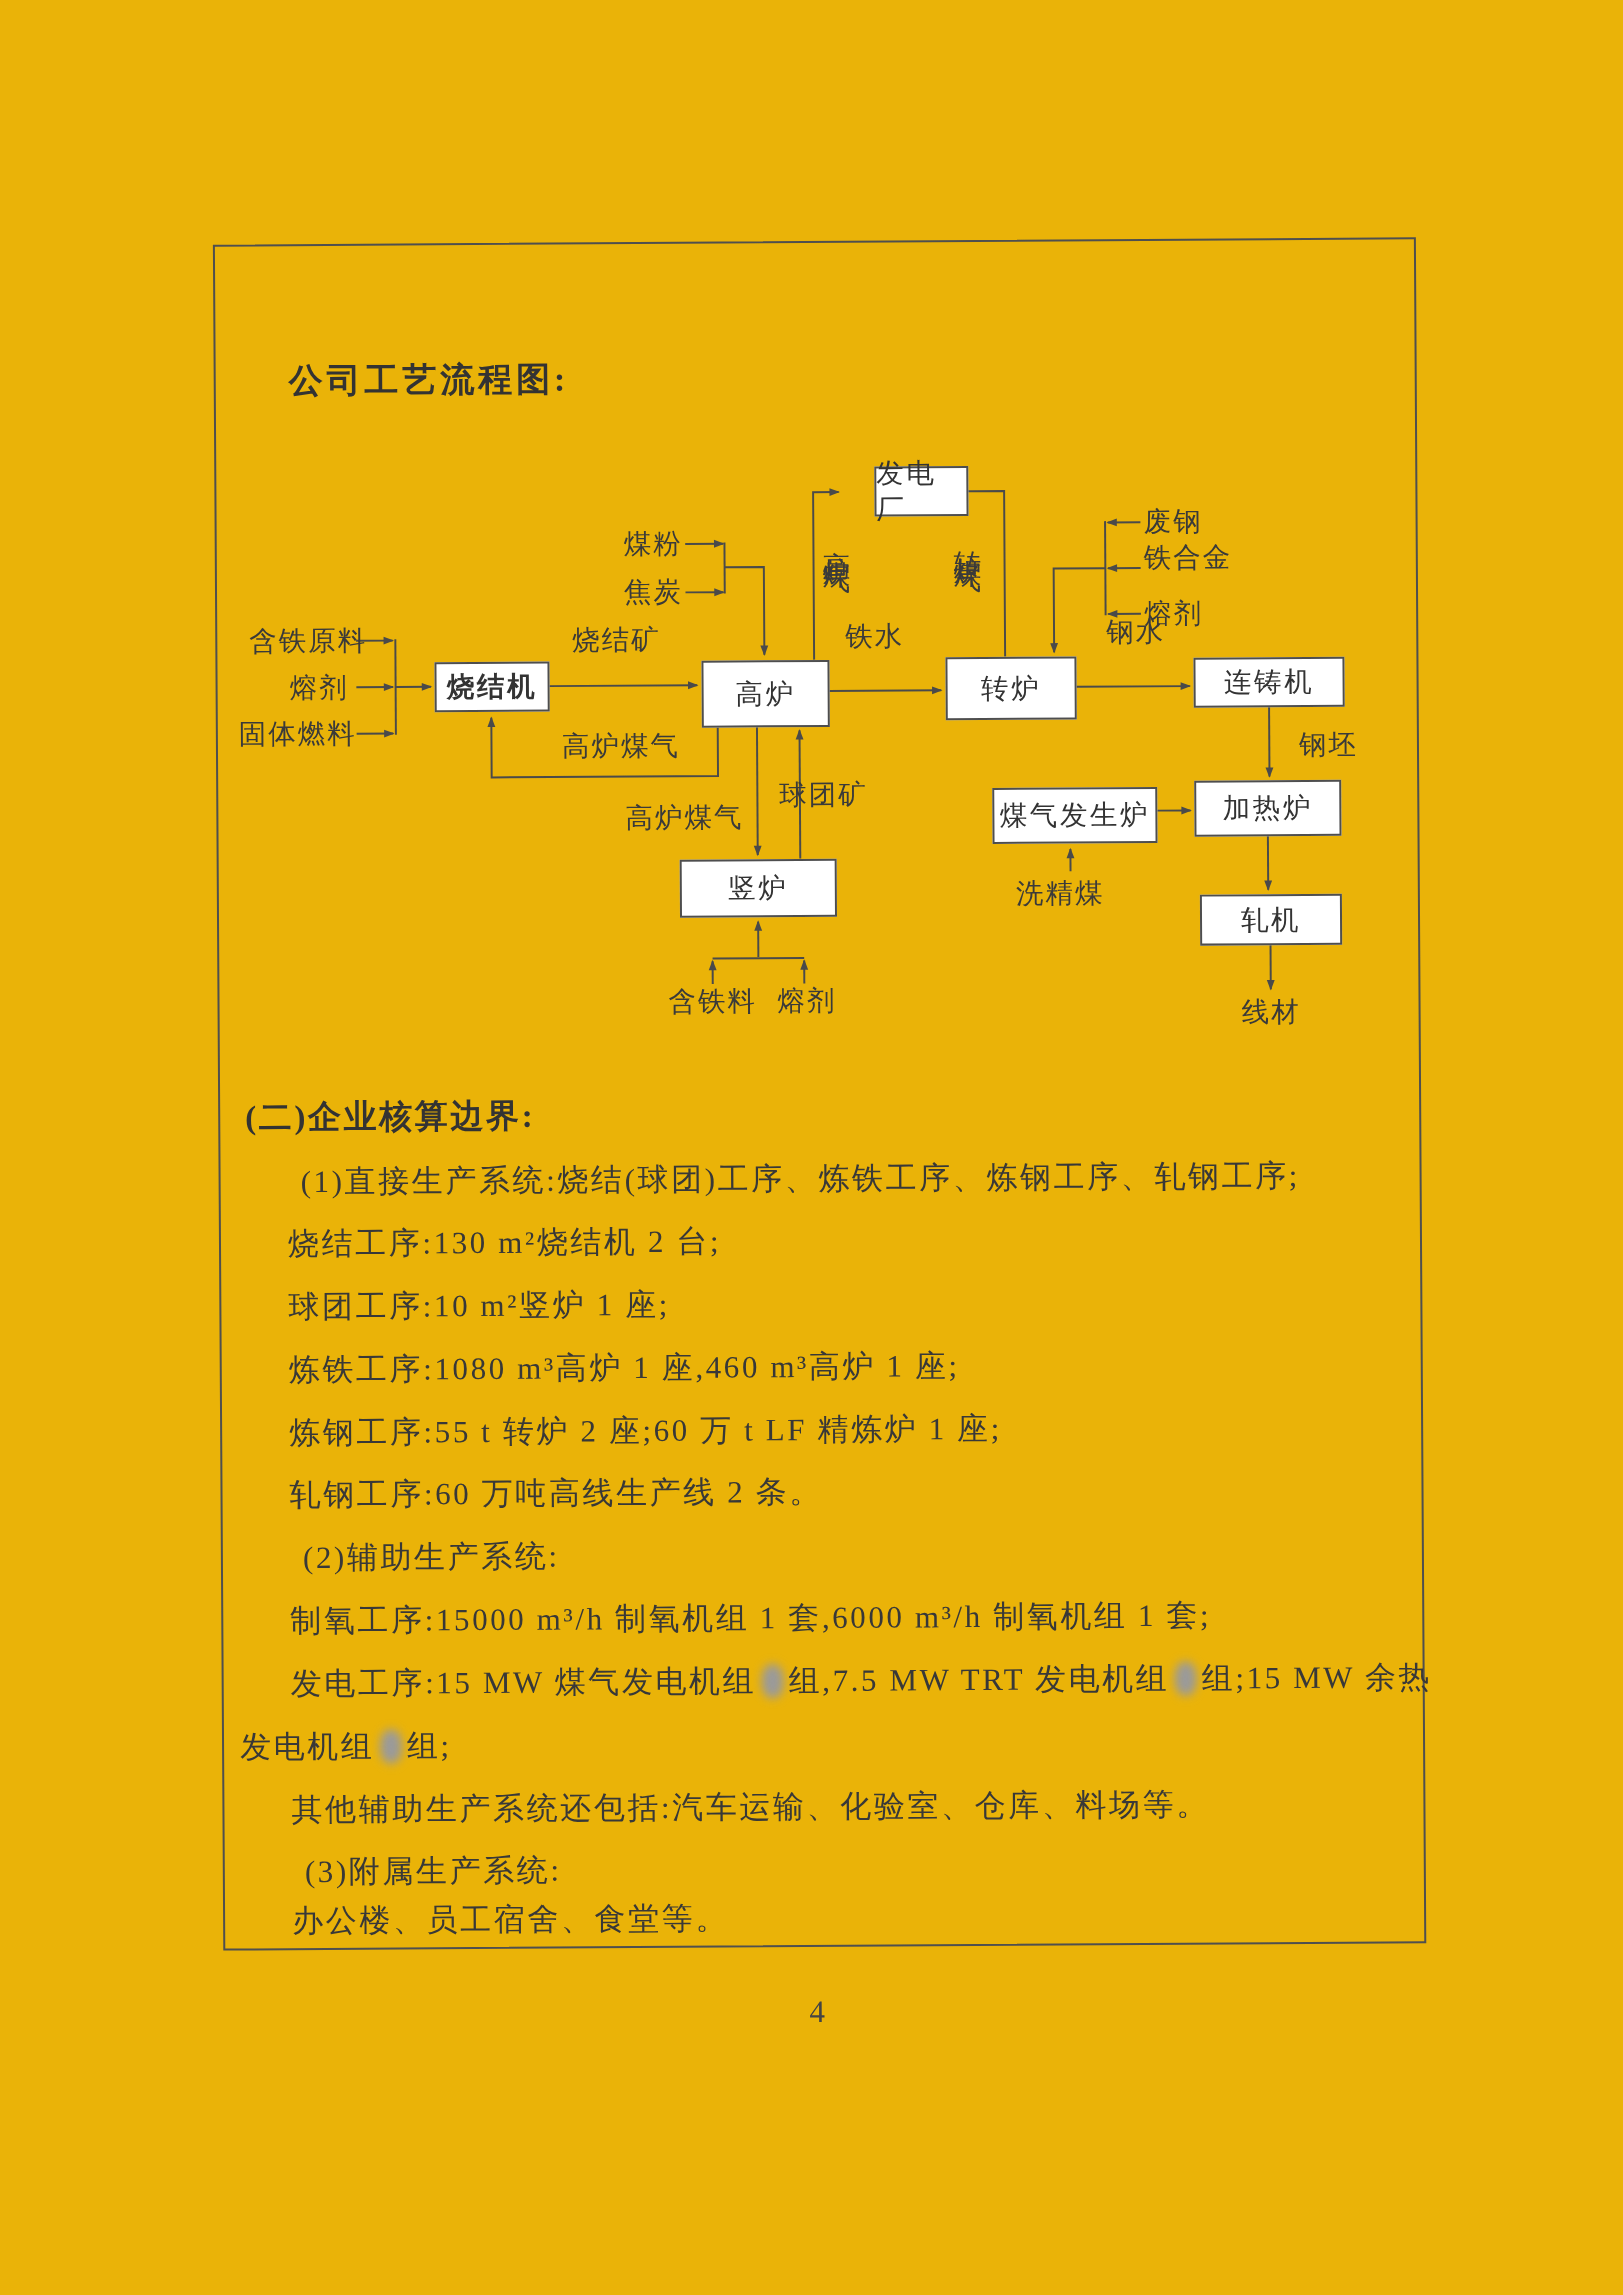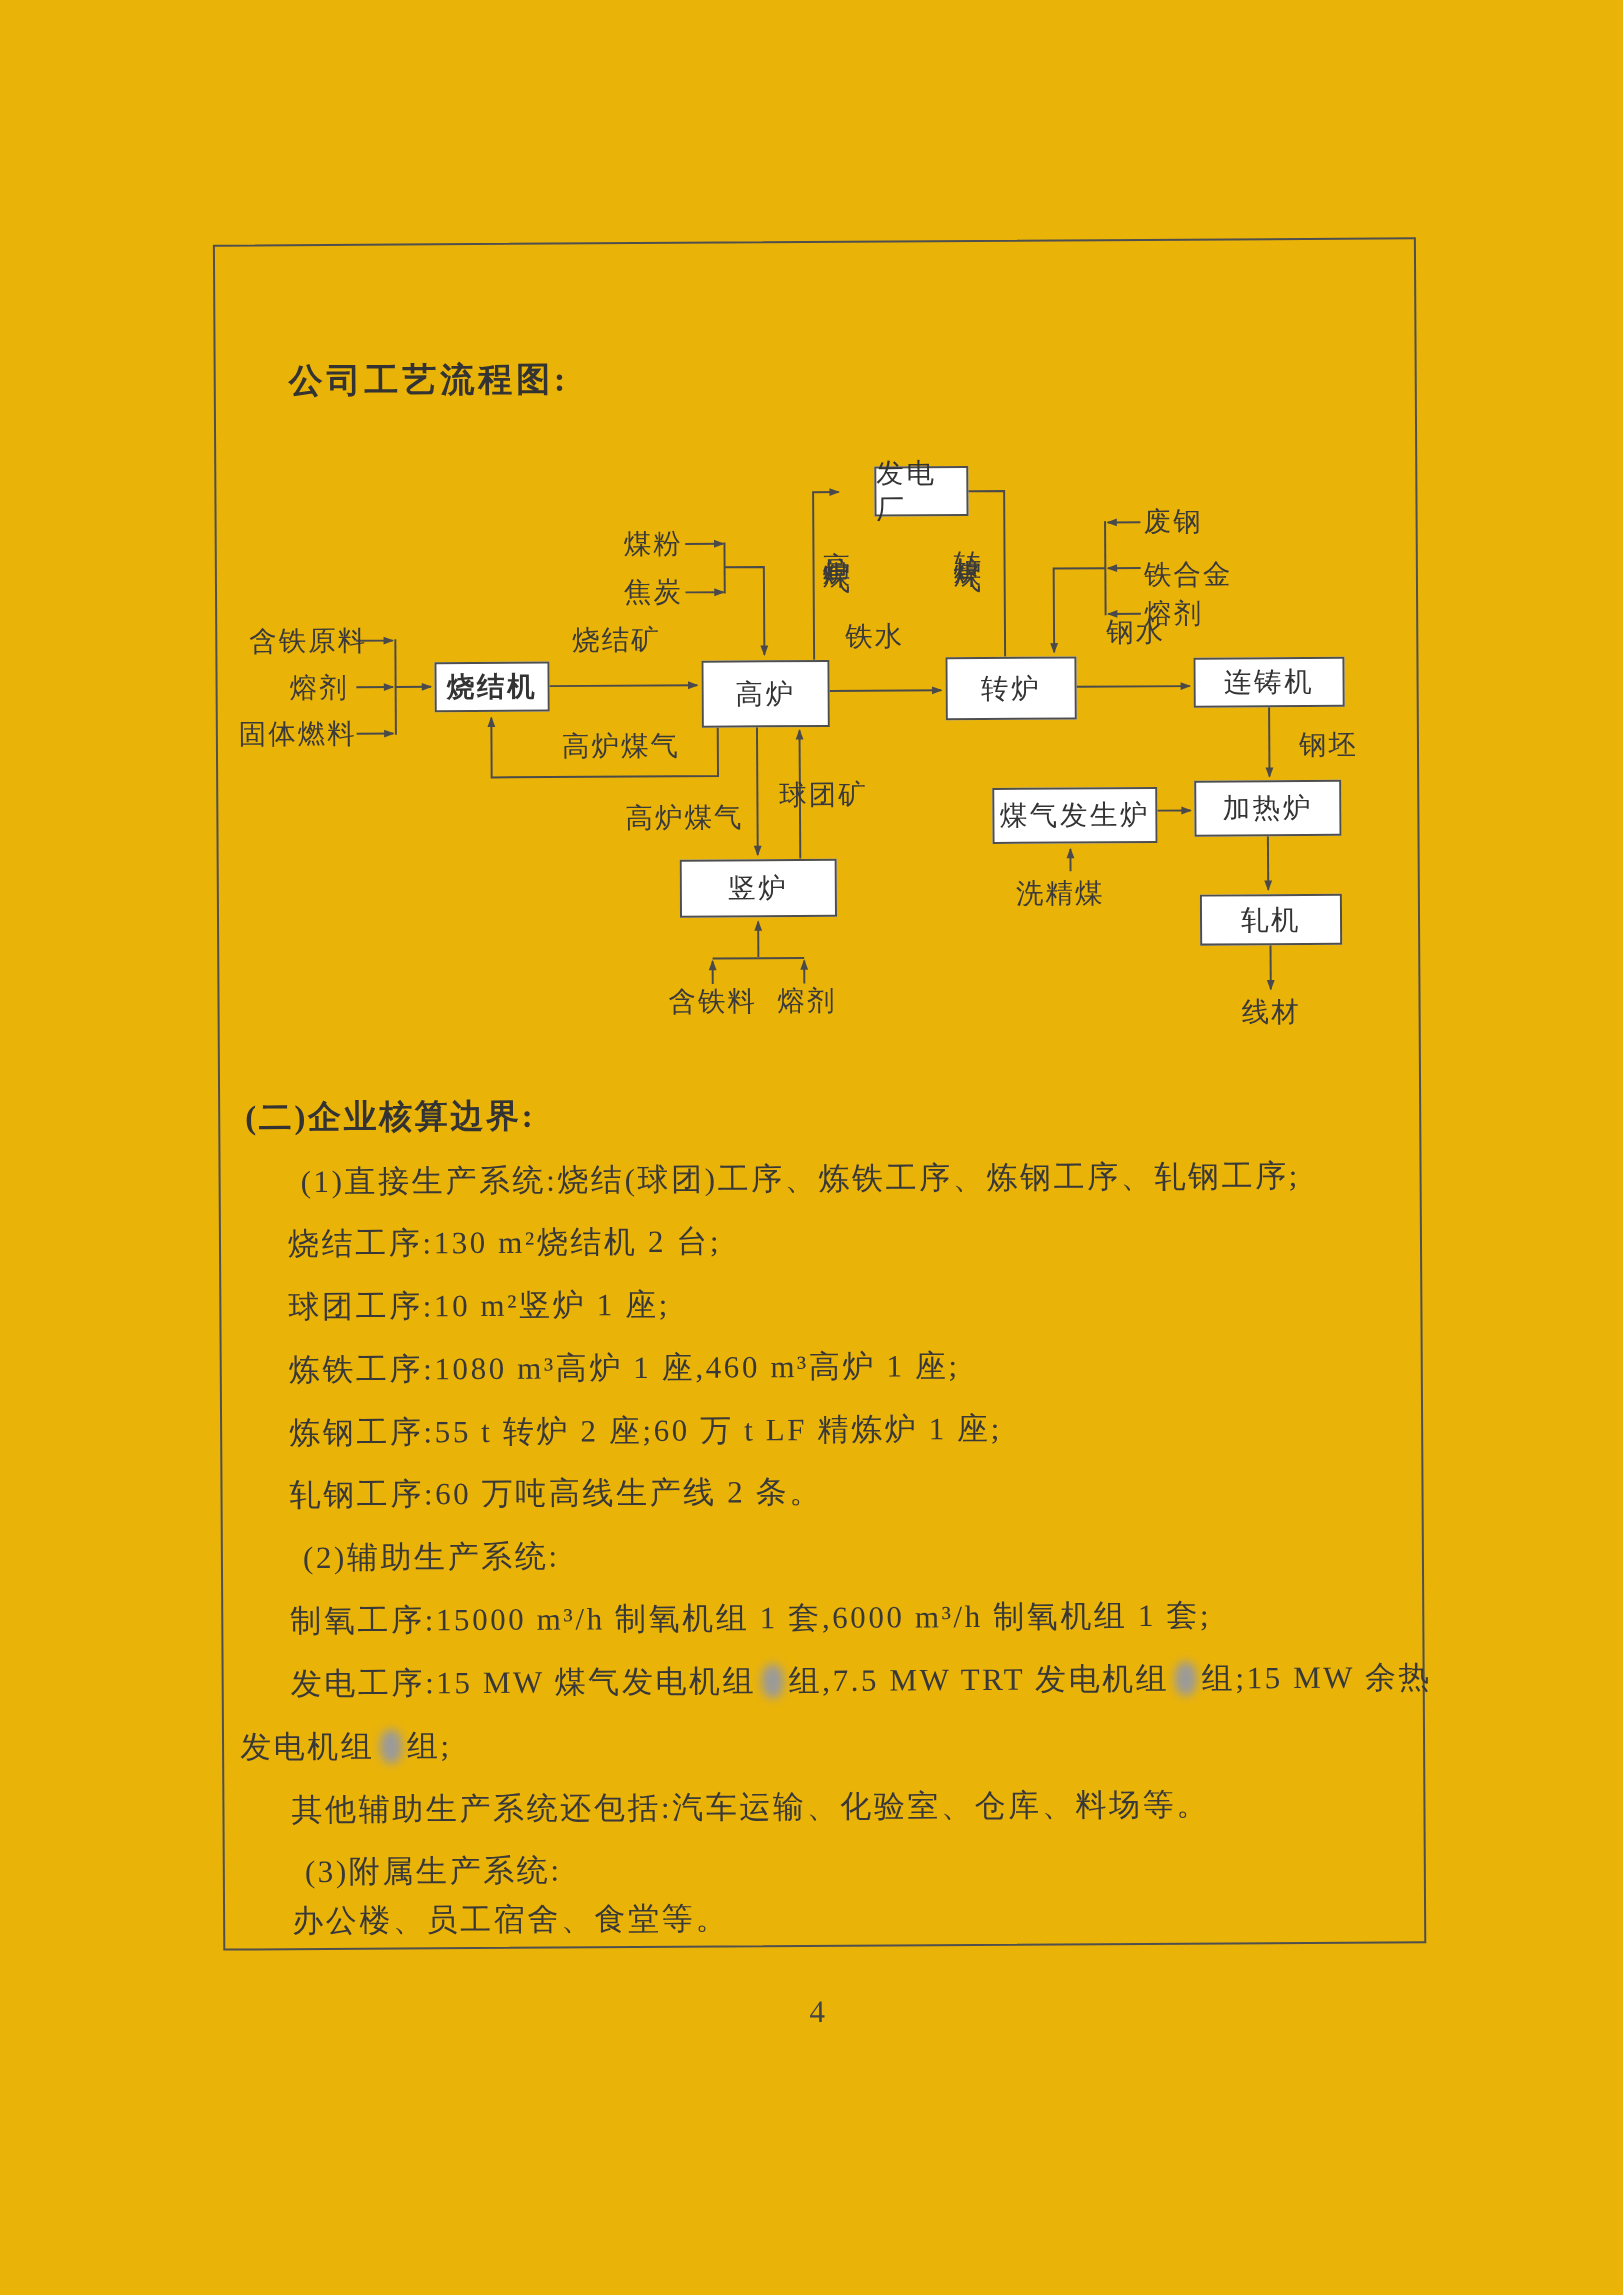--- a/index.html
+++ b/index.html
@@ -95,21 +95,21 @@
       <div class="flabel" style="left:398px;top:96px;">煤粉</div>
       <div class="flabel" style="left:398px;top:144px;">焦炭</div>
       <div class="flabel" style="left:23px;top:191px;">含铁原料</div>
       <div class="flabel" style="left:63px;top:238px;">熔剂</div>
       <div class="flabel" style="left:11.8px;top:284px;">固体燃料</div>
       <div class="flabel" style="left:346px;top:192px;">烧结矿</div>
       <div class="flabel" style="left:335px;top:298px;">高炉煤气</div>
       <div class="flabel" style="left:619px;top:190px;">铁水</div>
       <div class="flabel" style="left:880px;top:187px;">钢水</div>
       <div class="flabel" style="left:918px;top:77px;">废钢</div>
-      <div class="flabel" style="left:918px;top:130px;">铁合金</div>
+      <div class="flabel" style="left:918px;top:113px;">铁合金</div>
       <div class="flabel" style="left:918px;top:169px;">熔剂</div>
       <div class="flabel vlabel" style="left:597px;top:97px;">高炉煤气</div>
       <div class="flabel vlabel" style="left:728px;top:97px;">转炉煤气</div>
       <div class="flabel" style="left:398px;top:370px;">高炉煤气</div>
       <div class="flabel" style="left:552px;top:348px;">球团矿</div>
       <div class="flabel" style="left:1072px;top:301px;">钢坯</div>
       <div class="flabel" style="left:779px;top:448px;margin-left:9px;">洗精煤</div>
       <div class="flabel" style="left:1013px;top:568px;">线材</div>
       <div class="flabel" style="left:440px;top:554px;">含铁料</div>
       <div class="flabel" style="left:549px;top:554px;">熔剂</div>

